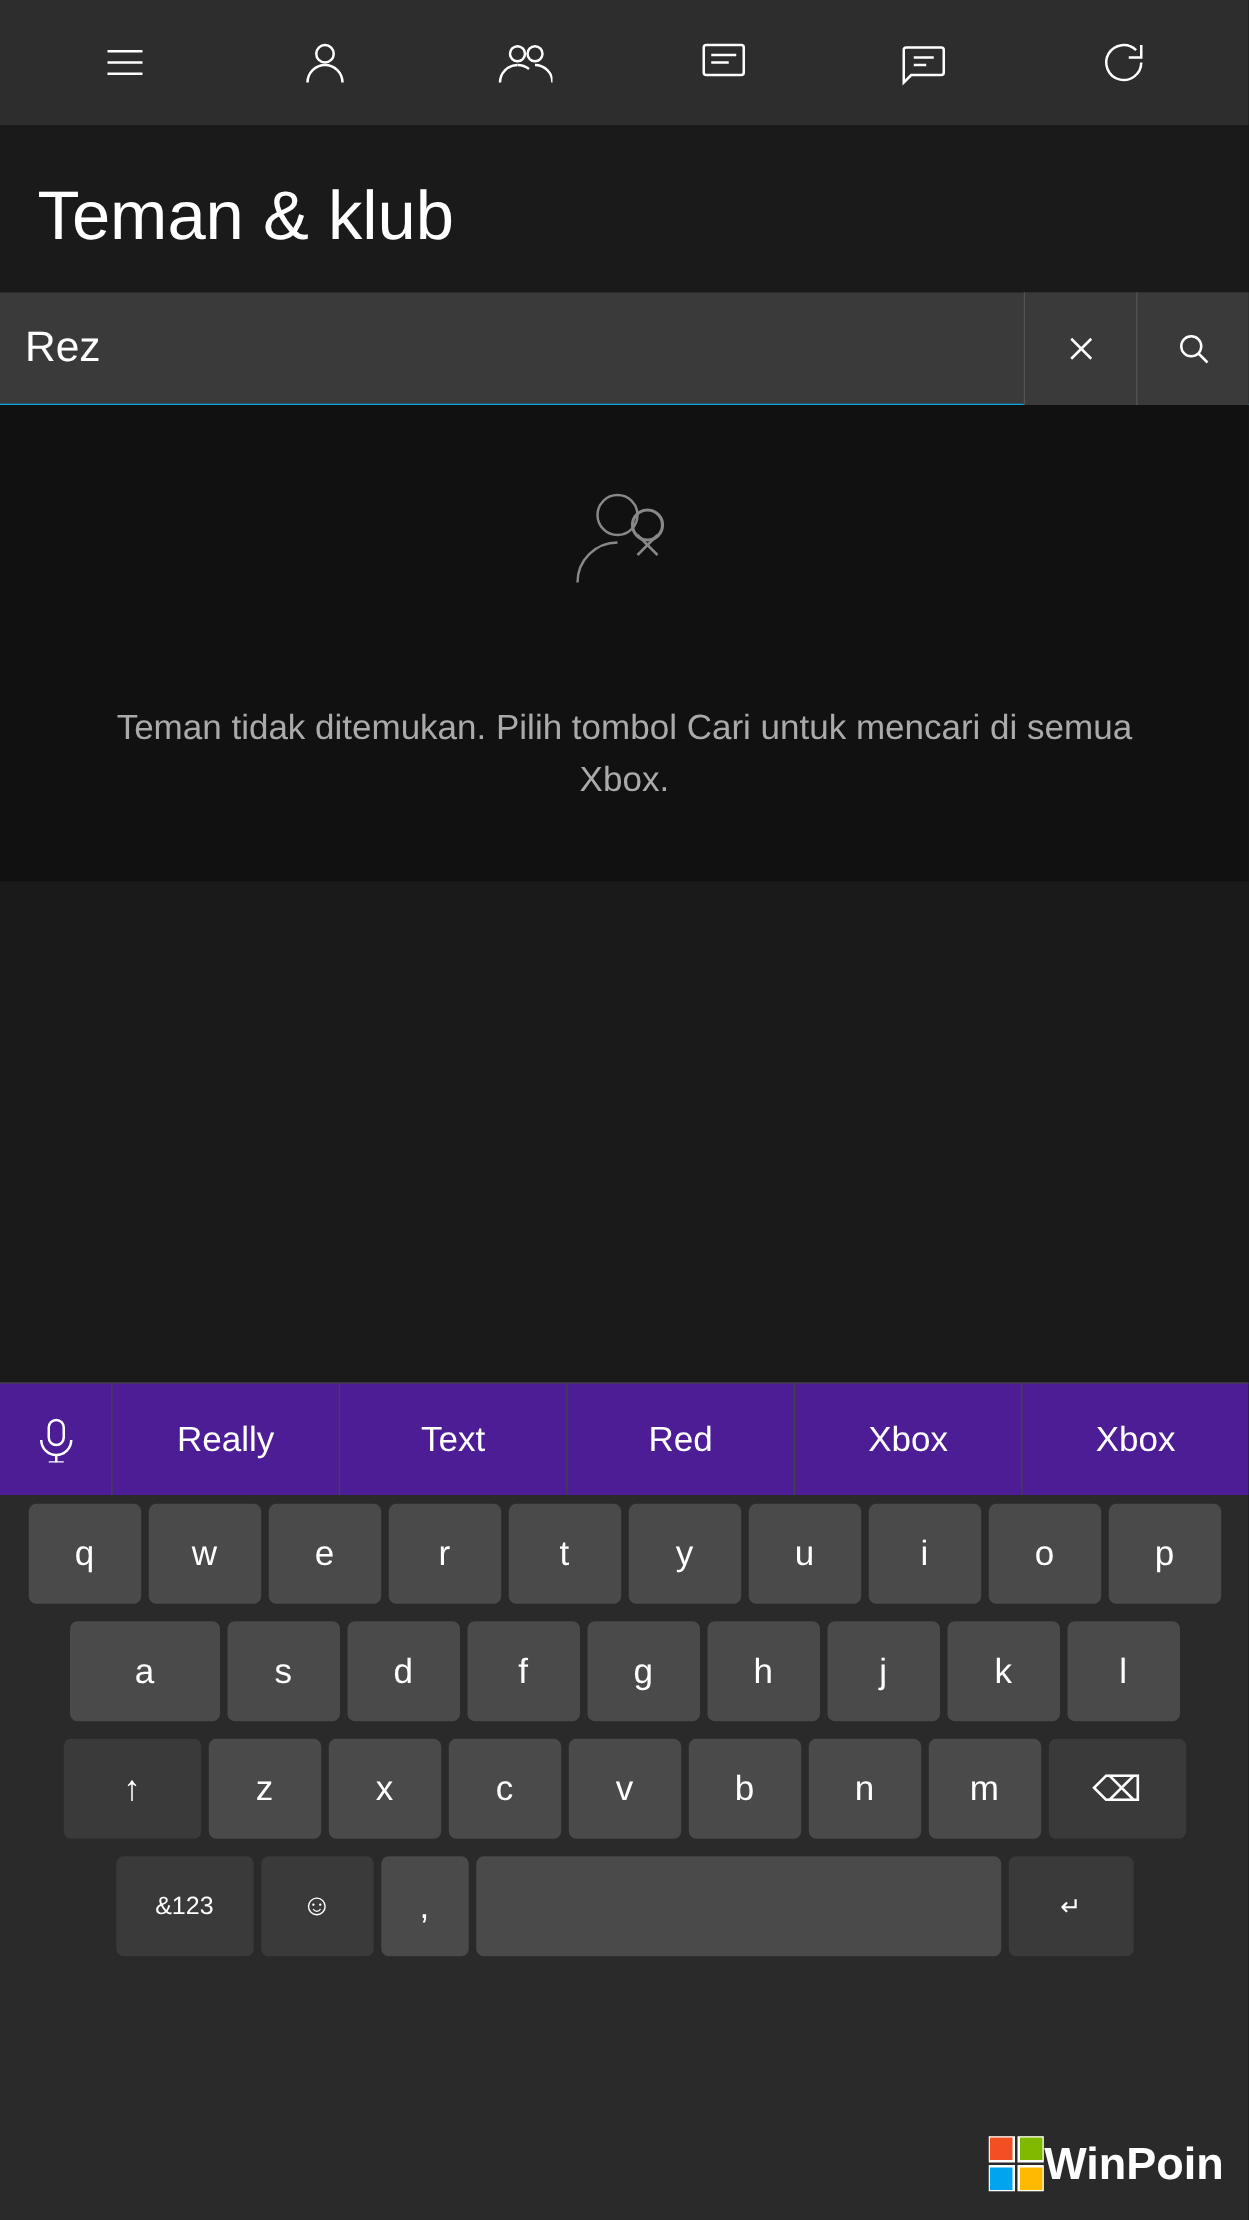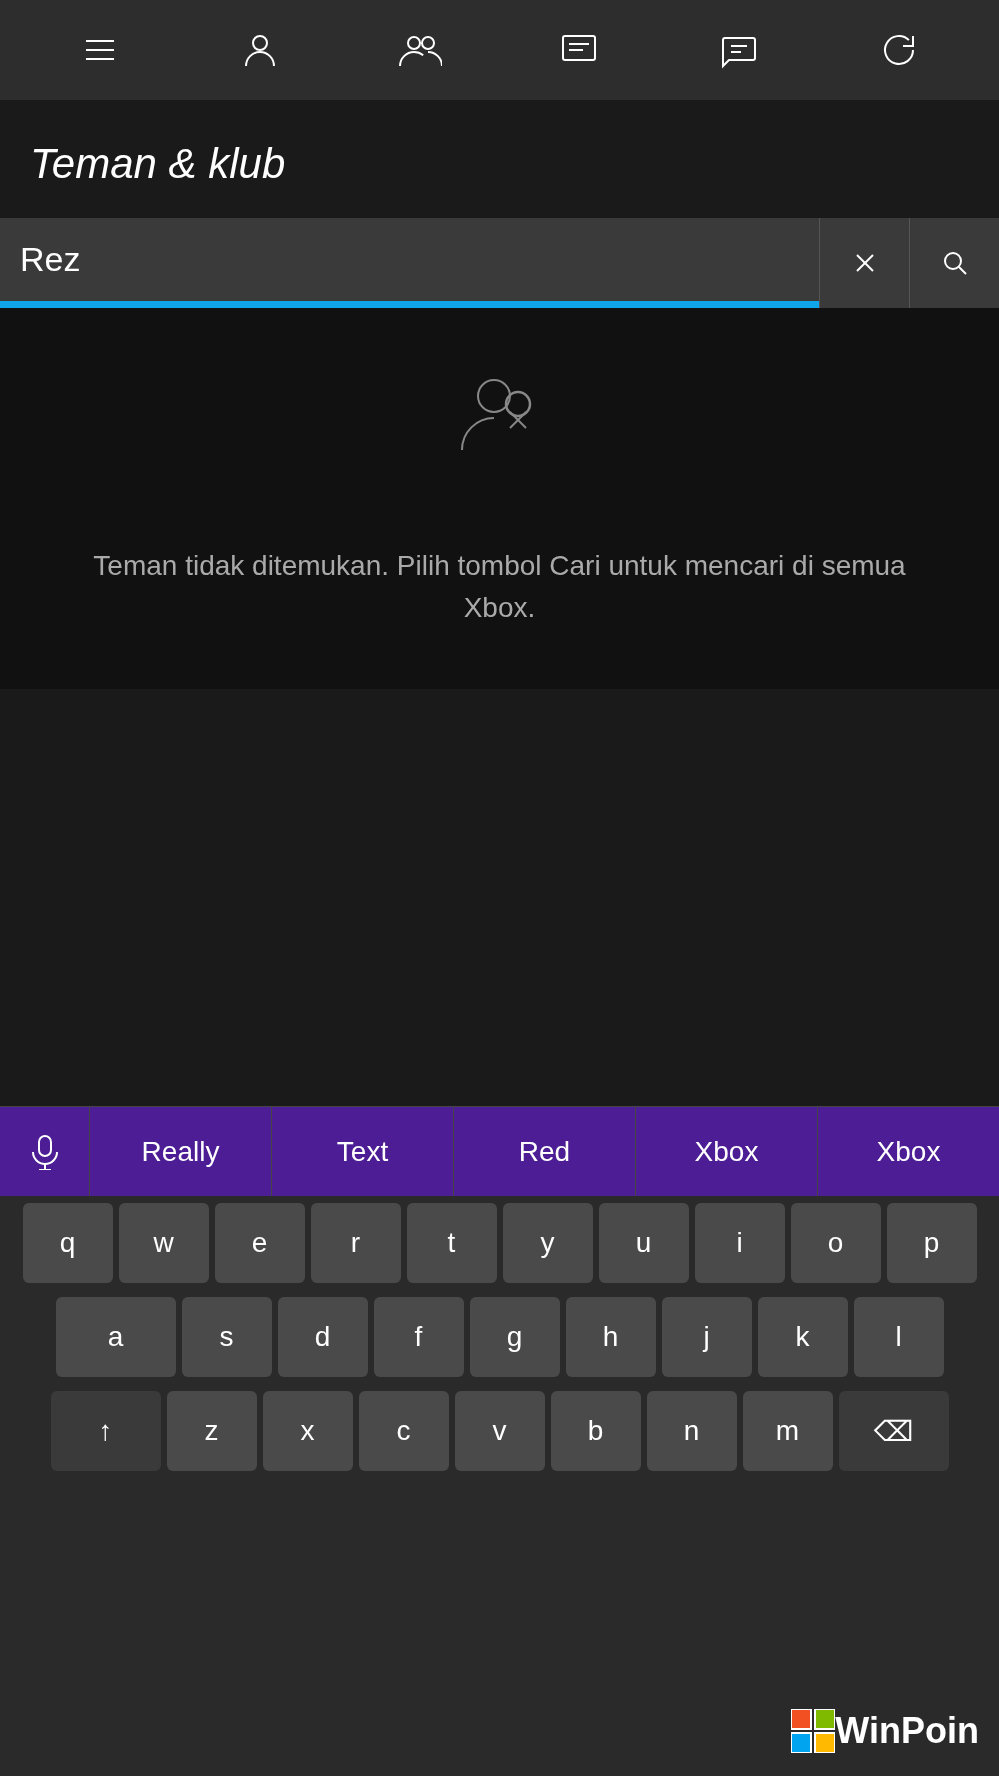--- a/index.html
+++ b/index.html
@@ -35,32 +35,31 @@
       height: 60px;
     }
 
     
     .page-title-area {
       padding: 40px 30px 30px 30px;
       background: #1a1a1a;
     }
 
     .page-title {
-      font-size: 42px;
+      font-size: 55px;
       font-weight: 300;
       color: #ffffff;
-      font-style: italic;
     }
 
     
     .search-bar {
       display: flex;
       height: 90px;
       background: #3a3a3a;
-      border-bottom: 7px solid #0ea5e9;
+      border-bottom: 1px solid #0ea5e9;
     }
 
     .search-input-wrapper {
       flex: 1;
       display: flex;
       align-items: center;
       padding: 0 20px;
     }
 
     .search-input {
@@ -427,20 +426,28 @@
     <div class="key">z</div>
     <div class="key">x</div>
     <div class="key">c</div>
     <div class="key">v</div>
     <div class="key">b</div>
     <div class="key">n</div>
     <div class="key">m</div>
     <div class="key key-backspace">⌫</div>
   </div>
 
+  <div class="keyboard-row">
+    <div class="key key-special" style="font-size:20px;">&amp;123</div>
+    <div class="key key-emoji">☺</div>
+    <div class="key" style="max-width:70px;">,</div>
+    <div class="key key-space" style="font-size:0;"> </div>
+
+    <div class="key key-enter" style="font-size:20px;">↵</div>
+  </div>
 </div>
 
 <div class="watermark">
   <div class="watermark-logo">
     <svg class="win-logo" width="44" height="44" viewBox="0 0 44 44">
       <rect x="0" y="0" width="20" height="20" fill="#F25022"></rect>
       <rect x="24" y="0" width="20" height="20" fill="#7FBA00"></rect>
       <rect x="0" y="24" width="20" height="20" fill="#00A4EF"></rect>
       <rect x="24" y="24" width="20" height="20" fill="#FFB900"></rect>
     </svg>

